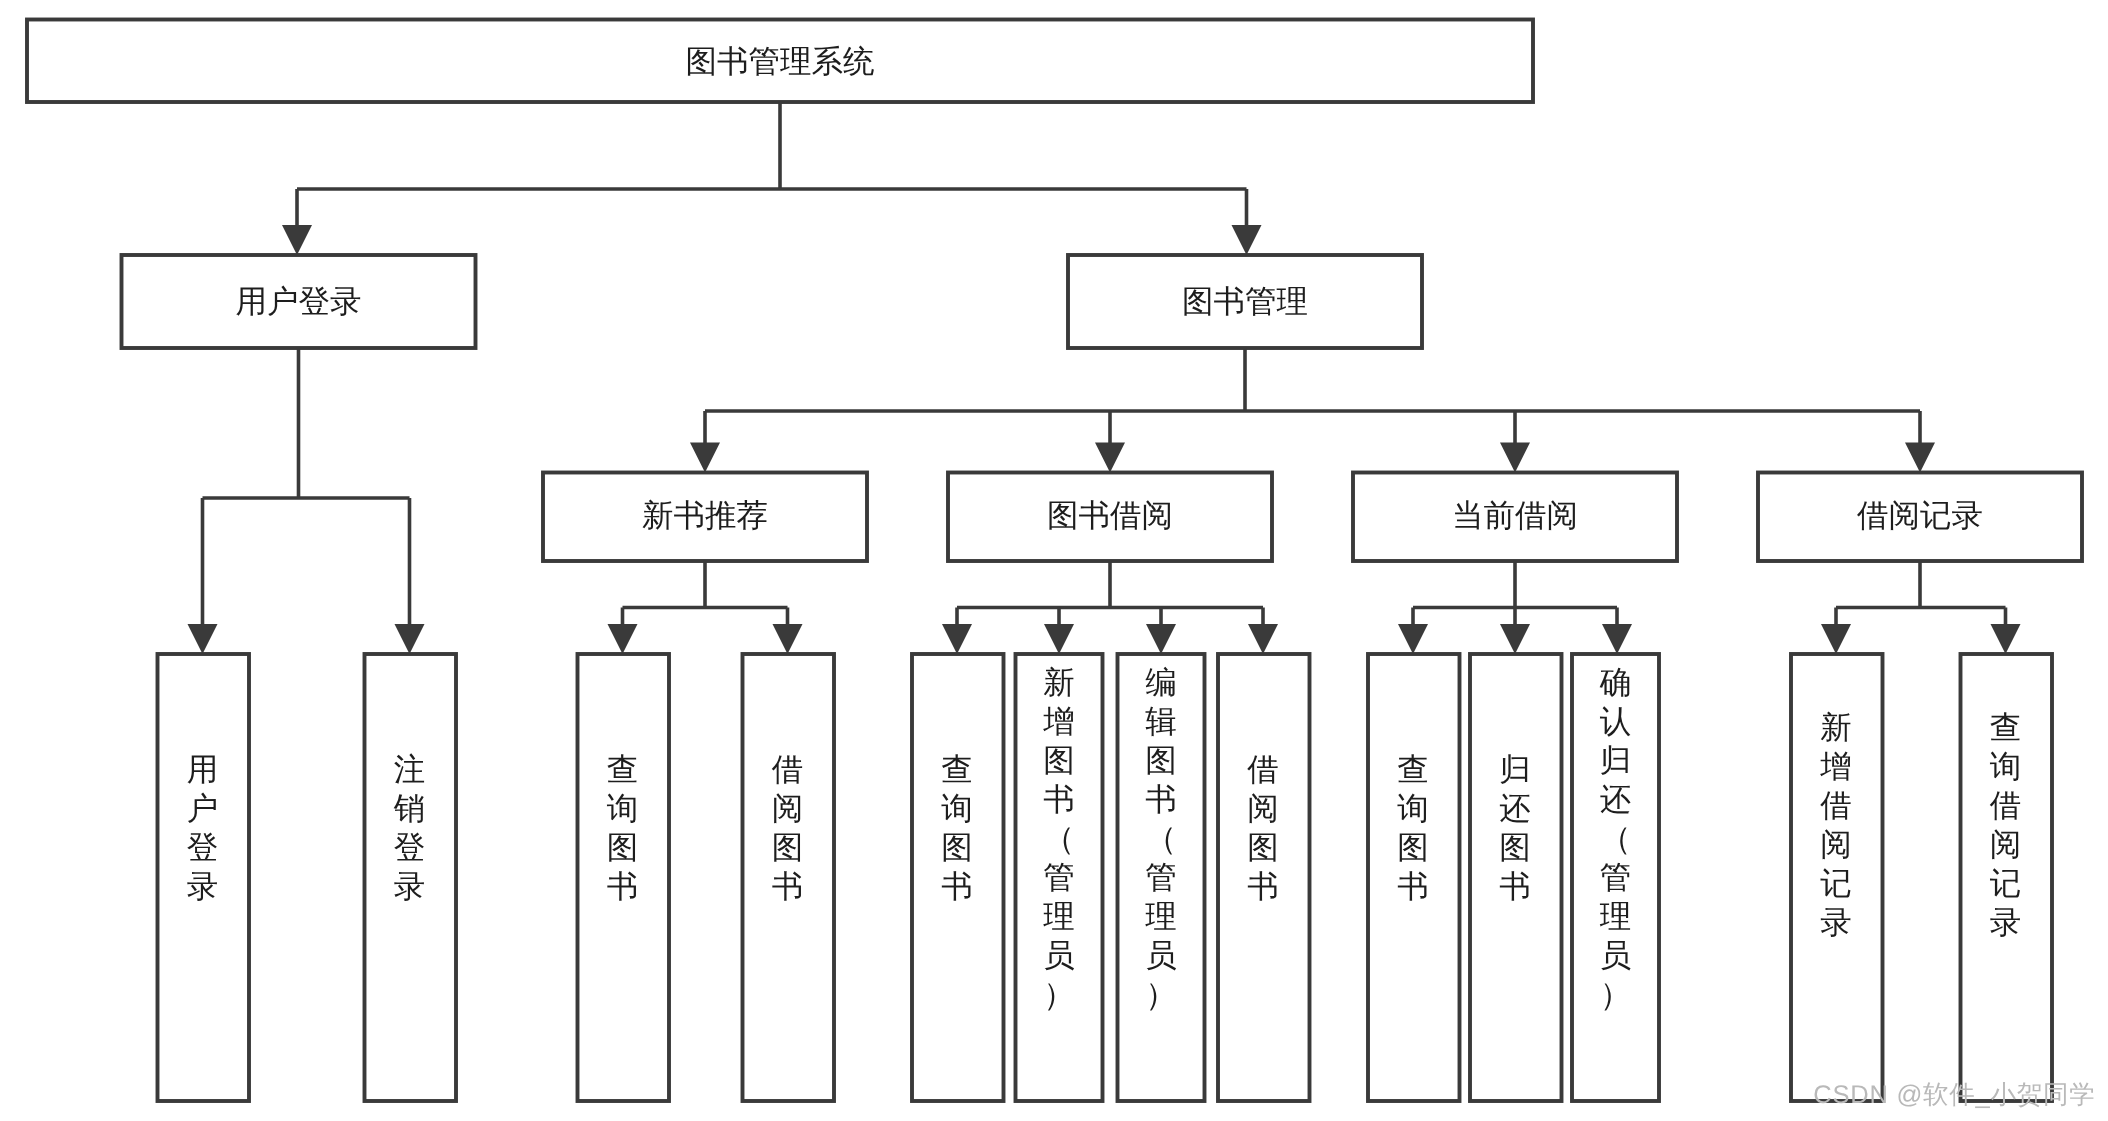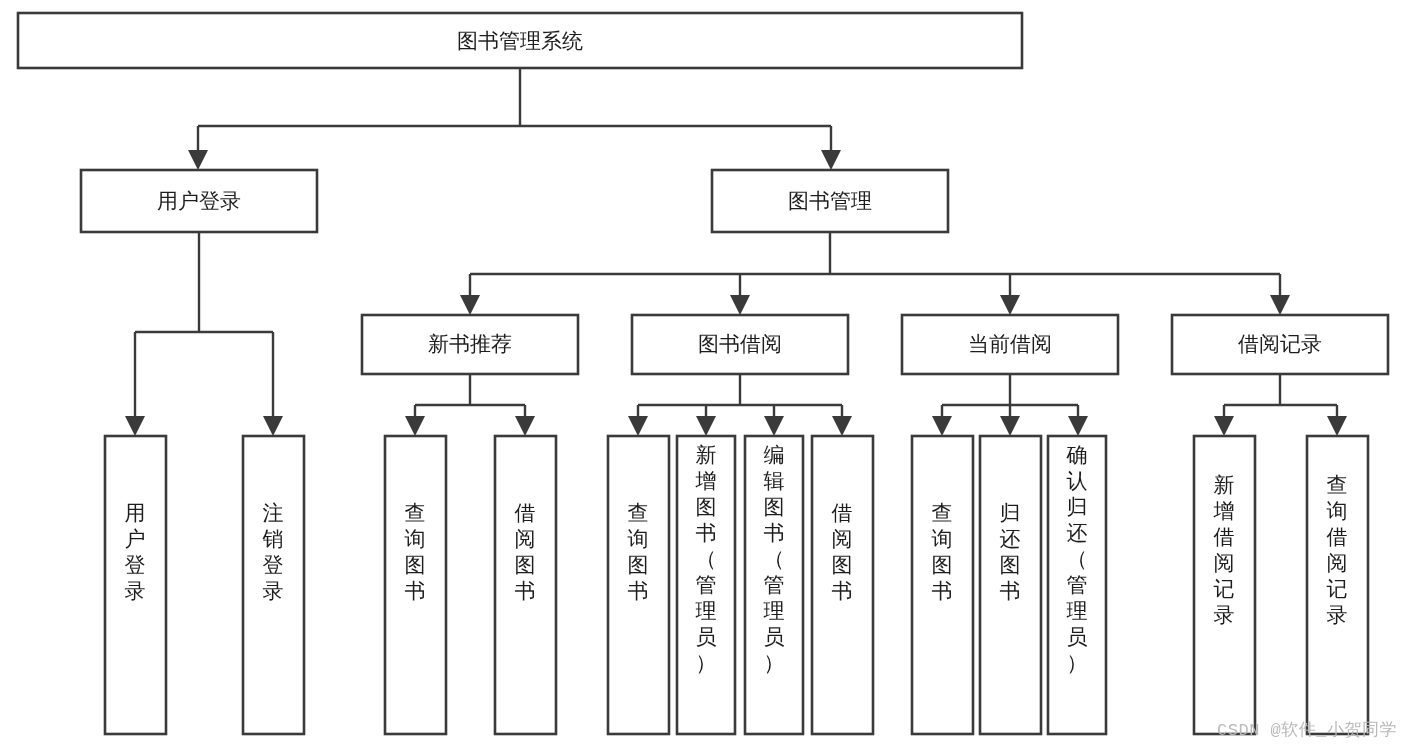--- a/index.html
+++ b/index.html
@@ -51,21 +51,21 @@
   .node-label-v {
     fill: #1d1d1d;
     font-family: "DejaVu Sans", "Liberation Sans", sans-serif;
     font-size: 21px;
     text-anchor: middle;
   }
   .watermark {
     position: absolute;
     right: 8px;
     bottom: 6px;
-    font-family: Liberation Mono, monospace;
+    font-family: Liberation Sans, sans-serif;
     font-size: 17px;
     color: #b9b9b9;
     white-space: nowrap;
     letter-spacing: 0.5px;
     pointer-events: none;
     text-align: right;
   }
 </style>
 </head>
 <body>

